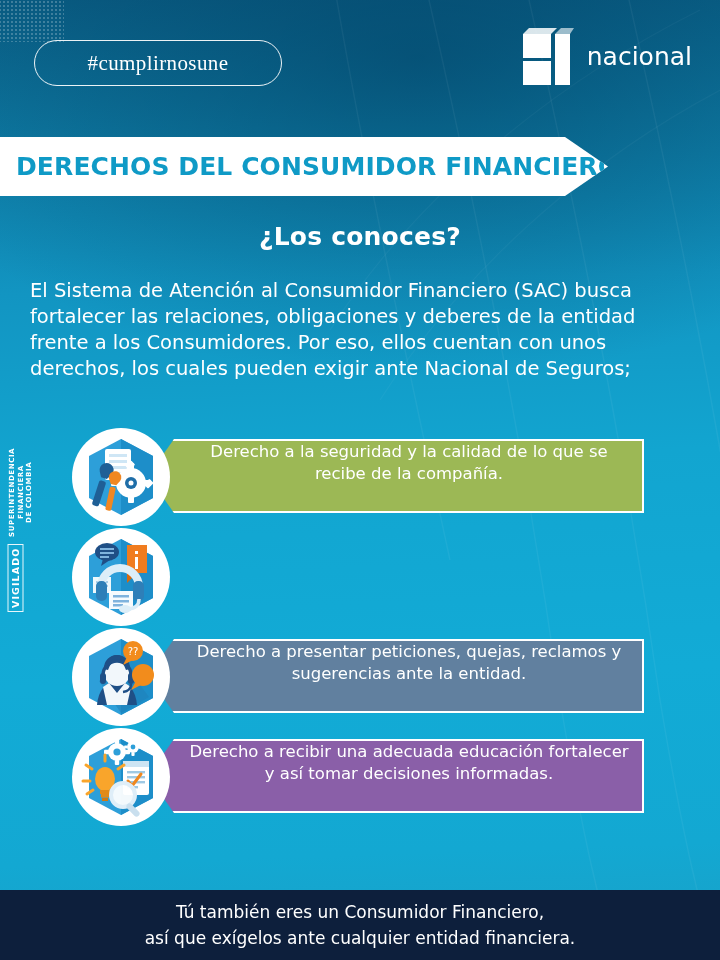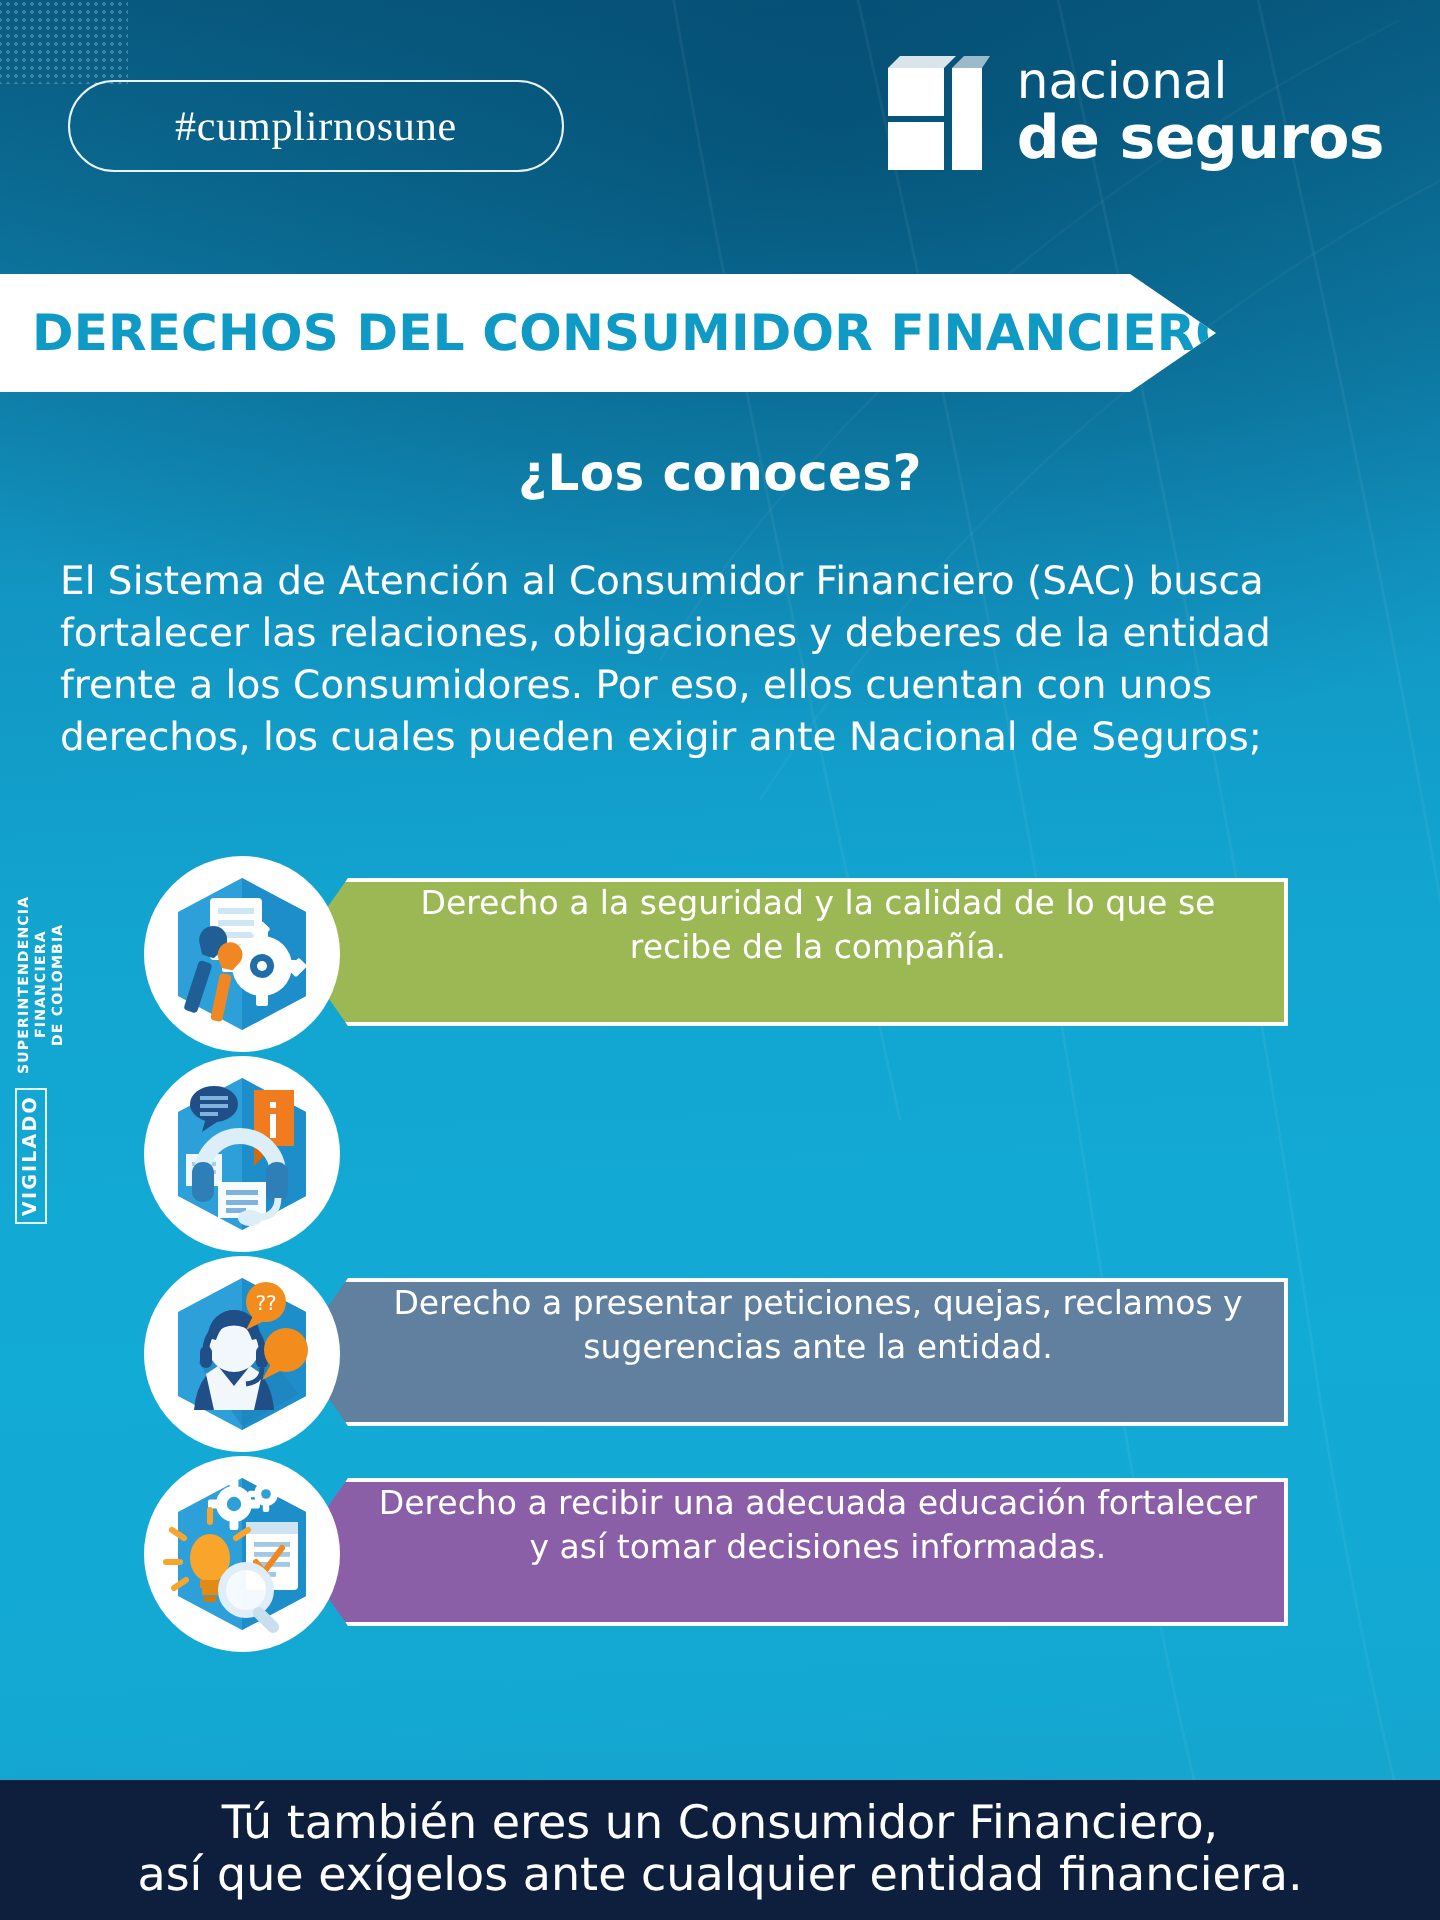--- a/index.html
+++ b/index.html
@@ -208,21 +208,21 @@
     left: 0; bottom: 0;
     width: 720px; height: 70px;
     background: #0d1f3c;
     display: flex;
     flex-direction: column;
     align-items: center;
     justify-content: center;
   }
   .footer-line {
     color: #ffffff;
-    font-size: 23px;
+    font-size: 17px;
     line-height: 26px;
     text-align: center;
     font-weight: 400;
   }
 </style>
 </head>
 <body>
 
 <div id="poster">
 
@@ -252,21 +252,20 @@
         <rect x="1" y="8" width="28" height="24" fill="#ffffff"></rect>
         <rect x="1" y="35" width="28" height="24" fill="#ffffff"></rect>
 
         <rect x="33" y="8" width="15" height="51" fill="#ffffff"></rect>
 
         <polygon points="1,8 7,2 35,2 29,8" fill="#ffffff" opacity="0.85"></polygon>
         <polygon points="33,8 39,2 52,2 48,8" fill="#ffffff" opacity="0.6"></polygon>
       </svg>
       <div class="brand-words">
         <span class="l1">nacional</span>
-        <span class="l2">de seguros</span>
       </div>
     </div>
   </div>
 
   <div class="ribbon">
     <span class="ribbon-title">DERECHOS DEL CONSUMIDOR FINANCIERO</span>
   </div>
 
   <div class="subtitle">¿Los conoces?</div>
   <div class="intro">El Sistema de Atención al Consumidor Financiero (SAC) busca fortalecer las relaciones, obligaciones y deberes de la entidad frente a los Consumidores. Por eso, ellos cuentan con unos derechos, los cuales pueden exigir ante Nacional de Seguros;</div>

